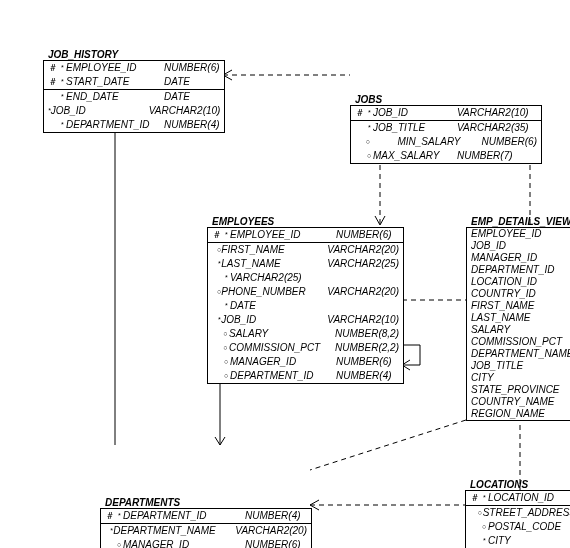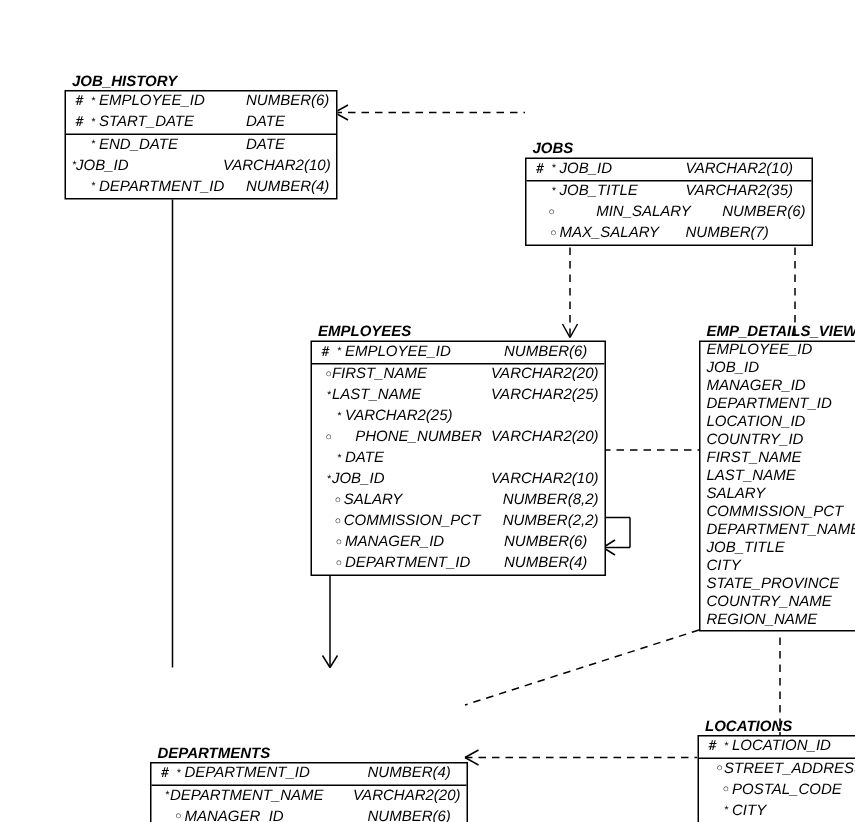--- a/index.html
+++ b/index.html
@@ -152,21 +152,21 @@
           <span class="typ">VARCHAR2(25)</span>
         </div>
       <div class="row">
           <span class="mark"></span>
           <span class="sym">*</span>
           <span class="typ">VARCHAR2(25)</span>
         </div>
       <div class="row">
           <span class="mark"></span>
           <span class="sym">○</span>
-          <span class="col" style="width:100px;text-align:right;">PHONE_NUMBER</span>
+          <span class="col" style="width:100px;">PHONE_NUMBER</span>
           <span class="typ">VARCHAR2(20)</span>
         </div>
       <div class="row">
           <span class="mark"></span>
           <span class="sym">*</span>
           <span class="typ">DATE</span>
         </div>
       <div class="row">
           <span class="mark"></span>
           <span class="sym">*</span>

